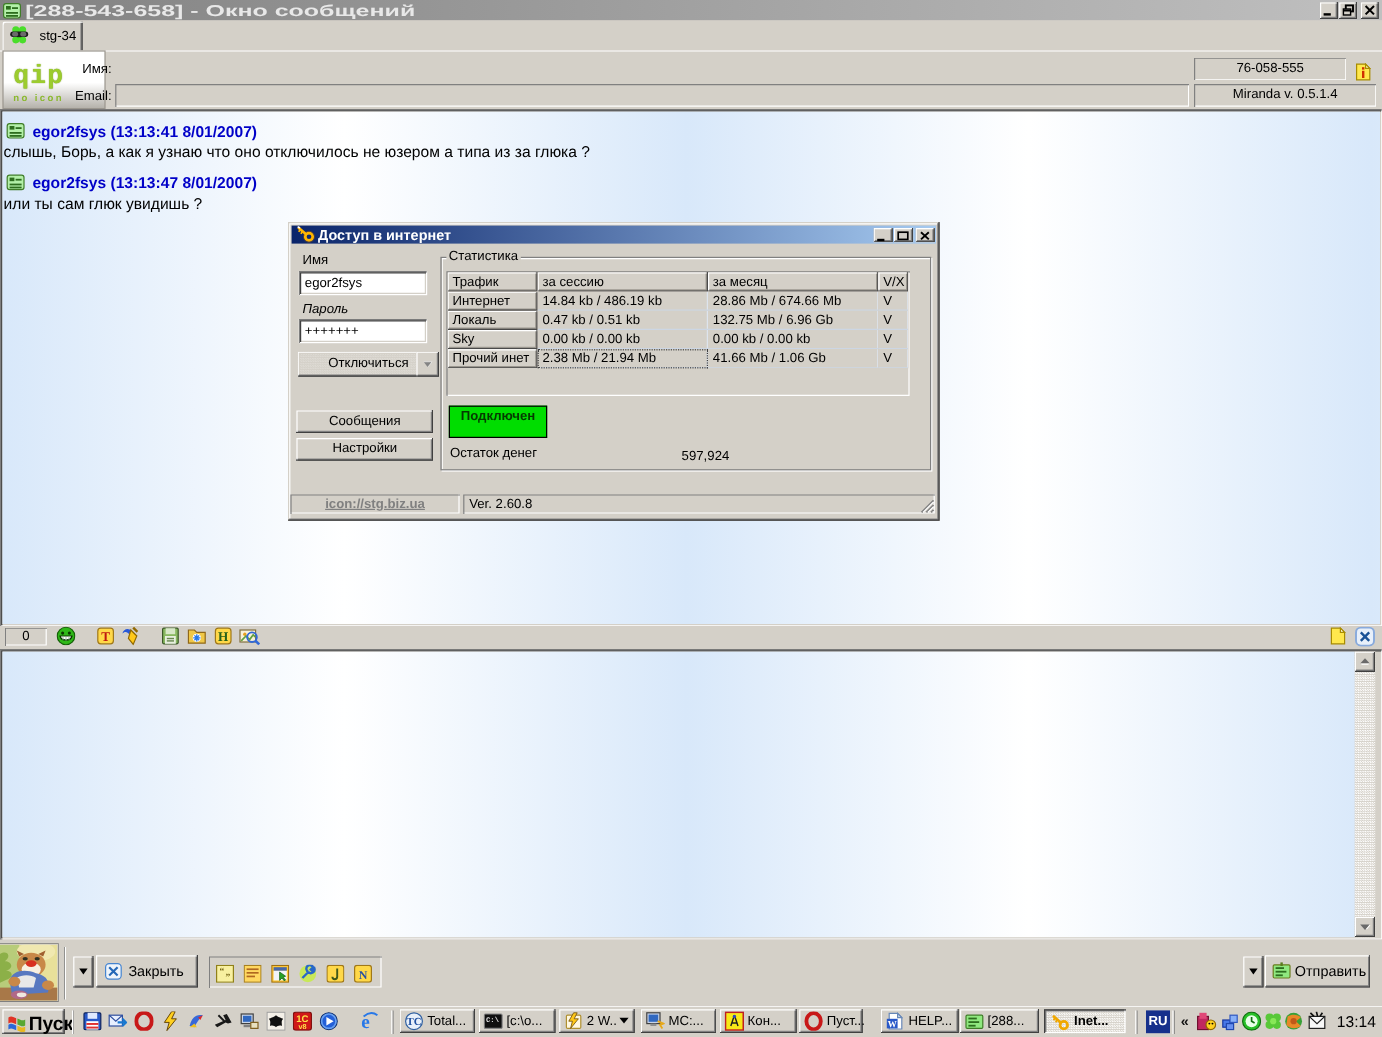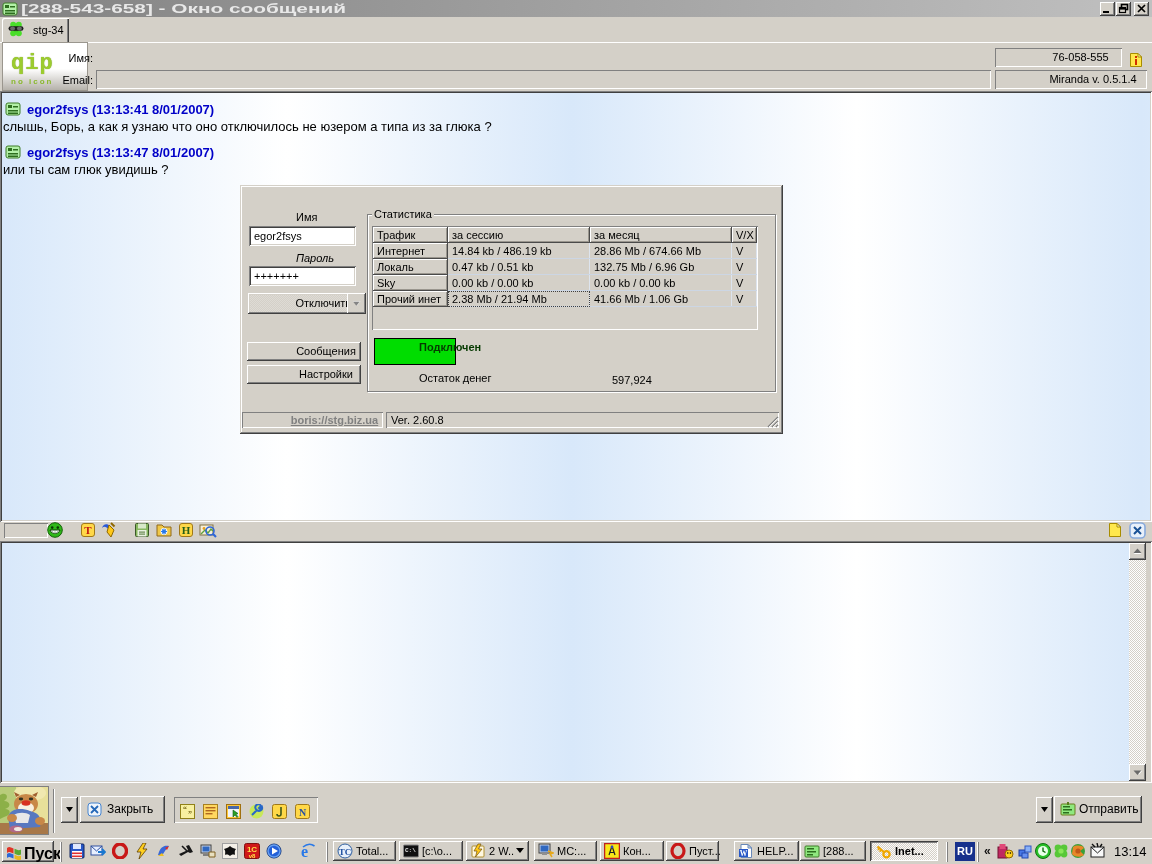--- a/index.html
+++ b/index.html
@@ -2,21 +2,21 @@
 <html><head><meta charset="utf-8"><style>
 html,body{margin:0;padding:0;width:1152px;height:864px;overflow:hidden;background:#d4d0c8;
 font-family:"Liberation Sans",sans-serif;}
 *{box-sizing:border-box;}
 .abs{position:absolute;}
 .raised{background:#d4d0c8;box-shadow:inset -1px -1px #404040,inset 1px 1px #fff,inset -2px -2px #808080,inset 2px 2px #d4d0c8;}
 .raisedw{background:#d4d0c8;box-shadow:inset -1px -1px #404040,inset 1px 1px #d4d0c8,inset -2px -2px #808080,inset 2px 2px #fff;}
 .sunk1{box-shadow:inset 1px 1px #808080,inset -1px -1px #fff;}
 .sunk2{box-shadow:inset 1px 1px #808080,inset -1px -1px #fff,inset 2px 2px #404040,inset -2px -2px #d4d0c8;}
 .gradbg{background:repeating-linear-gradient(to right,#d8e8fa 0px,#ffffff 285px,#d8e8fa 570px);}
-.f11{font-size:11px;line-height:15px;color:#000;padding-left:44px;}
+.f11{font-size:11px;line-height:15px;color:#000;}
 .hcell{height:16px;background:#d4d0c8;box-shadow:inset -1px -1px #4a4a4a,inset 1px 1px #fff,inset -2px -2px #9a968e;font-size:11px;padding:2px 0 0 4px;}
 .dcell{height:16px;background:#d4d0c8;box-shadow:inset 0 -1px #ccd6e4,inset -1px 0 #dde4ee;font-size:11px;padding:2px 0 0 4px;}
 .tbtn{position:absolute;top:3px;height:20px;background:#d4d0c8;box-shadow:inset -1px -1px #404040,inset 1px 1px #fff,inset -2px -2px #808080,inset 2px 2px #d4d0c8;font-size:11px;}
 .tbtn .ic{position:absolute;left:4px;top:2px;}
 .tbtn .tx{position:absolute;left:23px;top:4px;white-space:nowrap;overflow:hidden;}
 .qlic{position:absolute;top:5px;}
 </style></head>
 <body>
 
 <div class="abs" id="titlebar" style="left:0;top:0;width:1152px;height:17px;background:linear-gradient(to right,#828282,#c0c0c0);">
@@ -422,20 +422,39 @@
       </svg></div>
   <div class="abs" style="left:1089px;top:5px;"><svg width="18" height="16">
         <rect x="2" y="4" width="13" height="10" fill="#f8f8f8" stroke="#202020"></rect>
         <path d="M2 4 L8.5 10 L15 4" fill="none" stroke="#202020"></path>
         <path d="M3 1 L6 4 M8 0 L9 4 M13 1 L11 4" stroke="#101010" stroke-width="1.4"></path>
       </svg></div>
   <div class="abs" style="left:1114px;top:6px;font-size:13px;">13:14</div>
 </div>
 
 <div class="abs raisedw" id="dialog" style="left:240px;top:185px;width:543px;height:249px;background:#d4d0c8;">
+  <div class="abs" style="left:3px;top:3px;width:537px;height:15px;background:linear-gradient(to right,#0a246a,#a6caf0);">
+    <div class="abs" style="left:3px;top:0px;"><svg width="17" height="15">
+          <circle cx="11.5" cy="9.3" r="3.1" fill="none" stroke="#ffb400" stroke-width="2.3"></circle>
+          <circle cx="11.5" cy="9.3" r="4.6" fill="none" stroke="#a86000" stroke-width="0.7" opacity="0.5"></circle>
+          <path d="M2.5 1.5 L9.3 7.5" stroke="#ffb400" stroke-width="2.2"></path>
+          <path d="M4.5 2.5 L3 5.2 M6.3 4.2 L4.8 6.9" stroke="#ffb400" stroke-width="1.5"></path>
+          <path d="M2 1 L4 2" stroke="#fff" stroke-width="1.4"></path>
+        </svg></div>
+    <div class="abs" style="left:22px;top:1px;font-size:12px;font-weight:bold;color:#fff;">Доступ в интернет</div>
+    <div class="abs raised" style="left:485px;top:2px;width:16px;height:12px;"><svg width="16" height="12">
+          <rect x="3" y="8" width="6" height="2" fill="#000"></rect>
+        </svg></div>
+    <div class="abs raised" style="left:502px;top:2px;width:16px;height:12px;"><svg width="16" height="12">
+          <rect x="3.5" y="2.5" width="8" height="6" fill="none" stroke="#000" stroke-width="1.4"></rect>
+        </svg></div>
+    <div class="abs raised" style="left:520px;top:2px;width:16px;height:12px;"><svg width="16" height="12">
+          <path d="M4.5 2.5 L11 8.5 M11 2.5 L4.5 8.5" stroke="#000" stroke-width="1.6"></path>
+        </svg></div>
+  </div>
   <div class="abs f11" style="left:12px;top:25px;">Имя</div>
   <div class="abs sunk2 f11" style="left:9px;top:41px;width:107px;height:20px;background:#fff;padding:3px 5px;">egor2fsys</div>
   <div class="abs f11" style="left:12px;top:66px;font-style:italic;">Пароль</div>
   <div class="abs sunk2 f11" style="left:9px;top:81px;width:107px;height:20px;background:#fff;padding:3px 5px;">+++++++</div>
   <div class="abs raised f11" style="left:8px;top:108px;width:118px;height:21px;text-align:center;padding-top:3px;background-image:repeating-conic-gradient(#dedbd5 0% 25%,#d4d0c8 0% 50%);background-size:2px 2px;">Отключиться</div>
   <div class="abs raised" style="left:107px;top:108px;width:19px;height:21px;"><svg width="19" height="21">
         <path d="M9.5 13 L13 8.5 H6 Z" fill="#848484"></path>
         <path d="M6 8.5 H13 L9.5 13" fill="none" stroke="#fff" stroke-width="0.8" stroke-opacity="0.6"></path>
       </svg></div>
   <div class="abs raised f11" style="left:7px;top:157px;width:114px;height:19px;text-align:center;padding-top:2px;">Сообщения</div>
@@ -463,19 +482,19 @@
     <div class="abs dcell" style="left:360px;top:49px;width:25px;">V</div>
     <div class="abs hcell" style="left:1px;top:65px;width:75px;">Прочий инет</div>
     <div class="abs dcell" style="left:76px;top:65px;width:142px;outline:1px dotted #404040;outline-offset:-1px;">2.38 Mb / 21.94 Mb</div>
     <div class="abs dcell" style="left:218px;top:65px;width:142px;">41.66 Mb / 1.06 Gb</div>
     <div class="abs dcell" style="left:360px;top:65px;width:25px;">V</div>
   </div>
   <div class="abs f11" style="left:134px;top:153px;width:82px;height:27px;background:#00dd00;border:1px solid #000;font-weight:bold;color:#053a00;text-align:center;padding-top:1px;">Подключен</div>
   <div class="abs f11" style="left:135px;top:186px;">Остаток денег</div>
   <div class="abs f11" style="left:328px;top:188px;">597,924</div>
 
-  <div class="abs sunk1 f11" style="left:2px;top:227px;width:141px;height:16px;text-align:center;color:#808080;font-weight:bold;text-decoration:underline;padding-top:1px;">boris://stg.biz.ua</div>
+  <div class="abs sunk1 f11" style="left:2px;top:227px;width:141px;height:16px;text-align:center;color:#808080;font-weight:bold;text-decoration:underline;padding-top:1px;">icon://stg.biz.ua</div>
   <div class="abs sunk1 f11" style="left:146px;top:227px;width:393px;height:16px;padding:1px 0 0 5px;">Ver. 2.60.8</div>
   <svg class="abs" style="left:527px;top:231px;" width="12" height="12">
       <path d="M11 1 L1 11 M11 5 L5 11 M11 9 L9 11" stroke="#808080" stroke-width="1.5"></path>
       <path d="M11 2.2 L2.2 11 M11 6.2 L6.2 11 M11 10.2 L10.2 11" stroke="#fff" stroke-width="1"></path>
     </svg>
 </div>
 
 </body></html>

